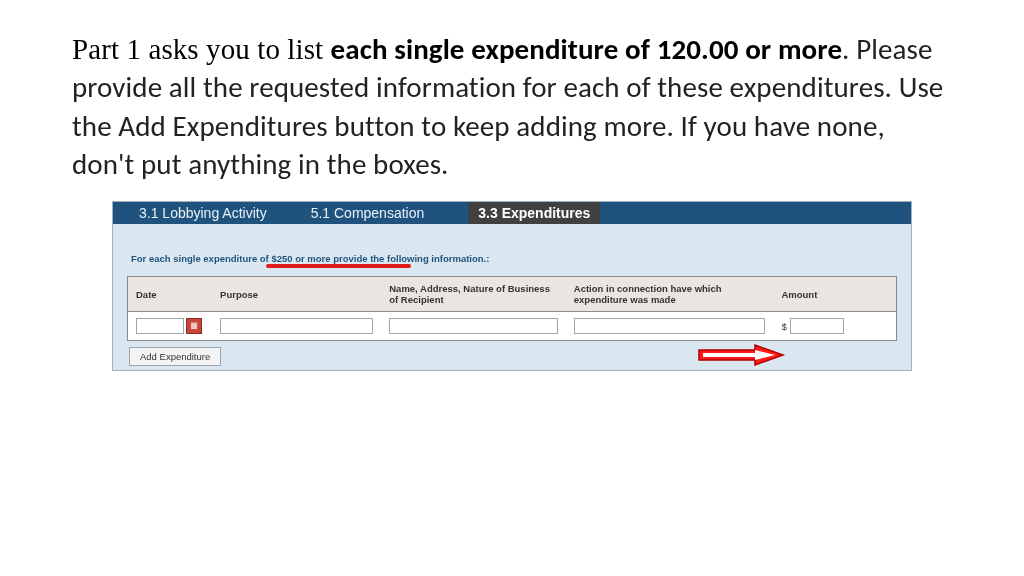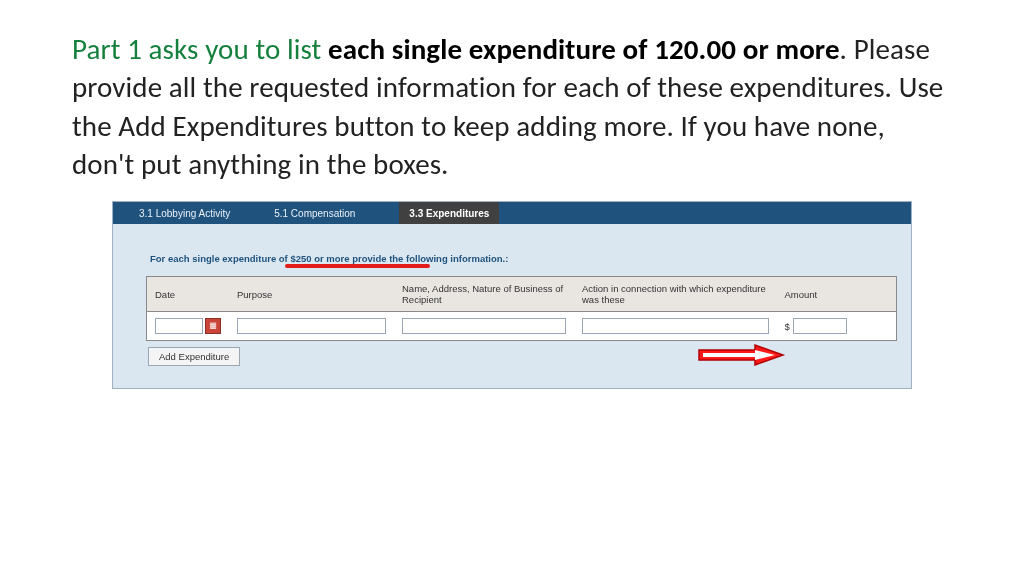--- a/index.html
+++ b/index.html
@@ -10,53 +10,52 @@
     background: #ffffff;
     font-family: "Segoe UI", Calibri, Arial, sans-serif;
     padding: 30px 72px 0 72px;
   }
   .instruction {
     font-size: 29px;
     line-height: 1.32;
     color: #222;
     letter-spacing: 0.1px;
   }
-  .instruction .lead { color: #15803d; }
+  .instruction .lead { color: #000000; font-family: Liberation Serif, serif; }
   .instruction .emph { font-weight: 600; color: #000; }
   .form-wrap {
     margin: 18px auto 0 auto;
     width: 800px;
   }
   .form-panel {
     background: #dbe7f0;
     border: 1px solid #9fb1c3;
   }
   .tabbar {
     display: flex;
     background: #1f537e;
     height: 22px;
     align-items: center;
     padding-left: 26px;
     gap: 44px;
-    font-size: 10px;
+    font-size: 14px;
     color: #e8f0f8;
     font-family: Arial, sans-serif;
   }
   .tab { display:flex; align-items:center; height:100%; }
   .tab.active {
     background:#404040;
     color:#fff;
     padding:0 10px;
     font-weight:600;
   }
   .panel-body {
-    padding: 24px 14px 18px 14px;
+    padding: 24px 14px 0 14px;
     position: relative;
     font-family: Arial, sans-serif;
-    margin-left: 19px;
   }
   .hint {
     font-size: 9.5px;
     color: #1f537e;
     font-weight: 600;
     margin: 0 0 12px 4px;
     position: relative;
     display: inline-block;
   }
   .underline-mark {
@@ -71,21 +70,21 @@
   table.grid {
     width: 100%;
     border: 1px solid #8a8a8a;
     border-collapse: collapse;
     font-size: 9.5px;
     color: #333;
   }
   table.grid th {
     background: #e9e6e2;
     text-align: left;
-    font-weight: 400;
+    font-weight: 700;
     padding: 6px 8px;
     border-bottom: 1px solid #8a8a8a;
     vertical-align: middle;
   }
   table.grid td {
     background: #fff;
     padding: 6px 8px;
   }
   .col-date    { width: 11%; }
   .col-purpose { width: 22%; }
@@ -154,21 +153,21 @@
         <span>For each single expenditure of $250 or more provide the following information.:</span>
         <div class="underline-mark"></div>
       </div>
 
       <table class="grid">
         <thead>
           <tr>
             <th class="col-date">Date</th>
             <th class="col-purpose">Purpose</th>
             <th class="col-name">Name, Address, Nature of Business of Recipient</th>
-            <th class="col-action">Action in connection with which expenditure was these</th>
+            <th class="col-action">Action in connection have which expenditure was made</th>
             <th class="col-amount">Amount</th>
           </tr>
         </thead>
         <tbody>
           <tr>
             <td>
               <div class="date-cell">
                 <input class="txt" style="">
                 <div class="calbtn">▦</div>
               </div>

